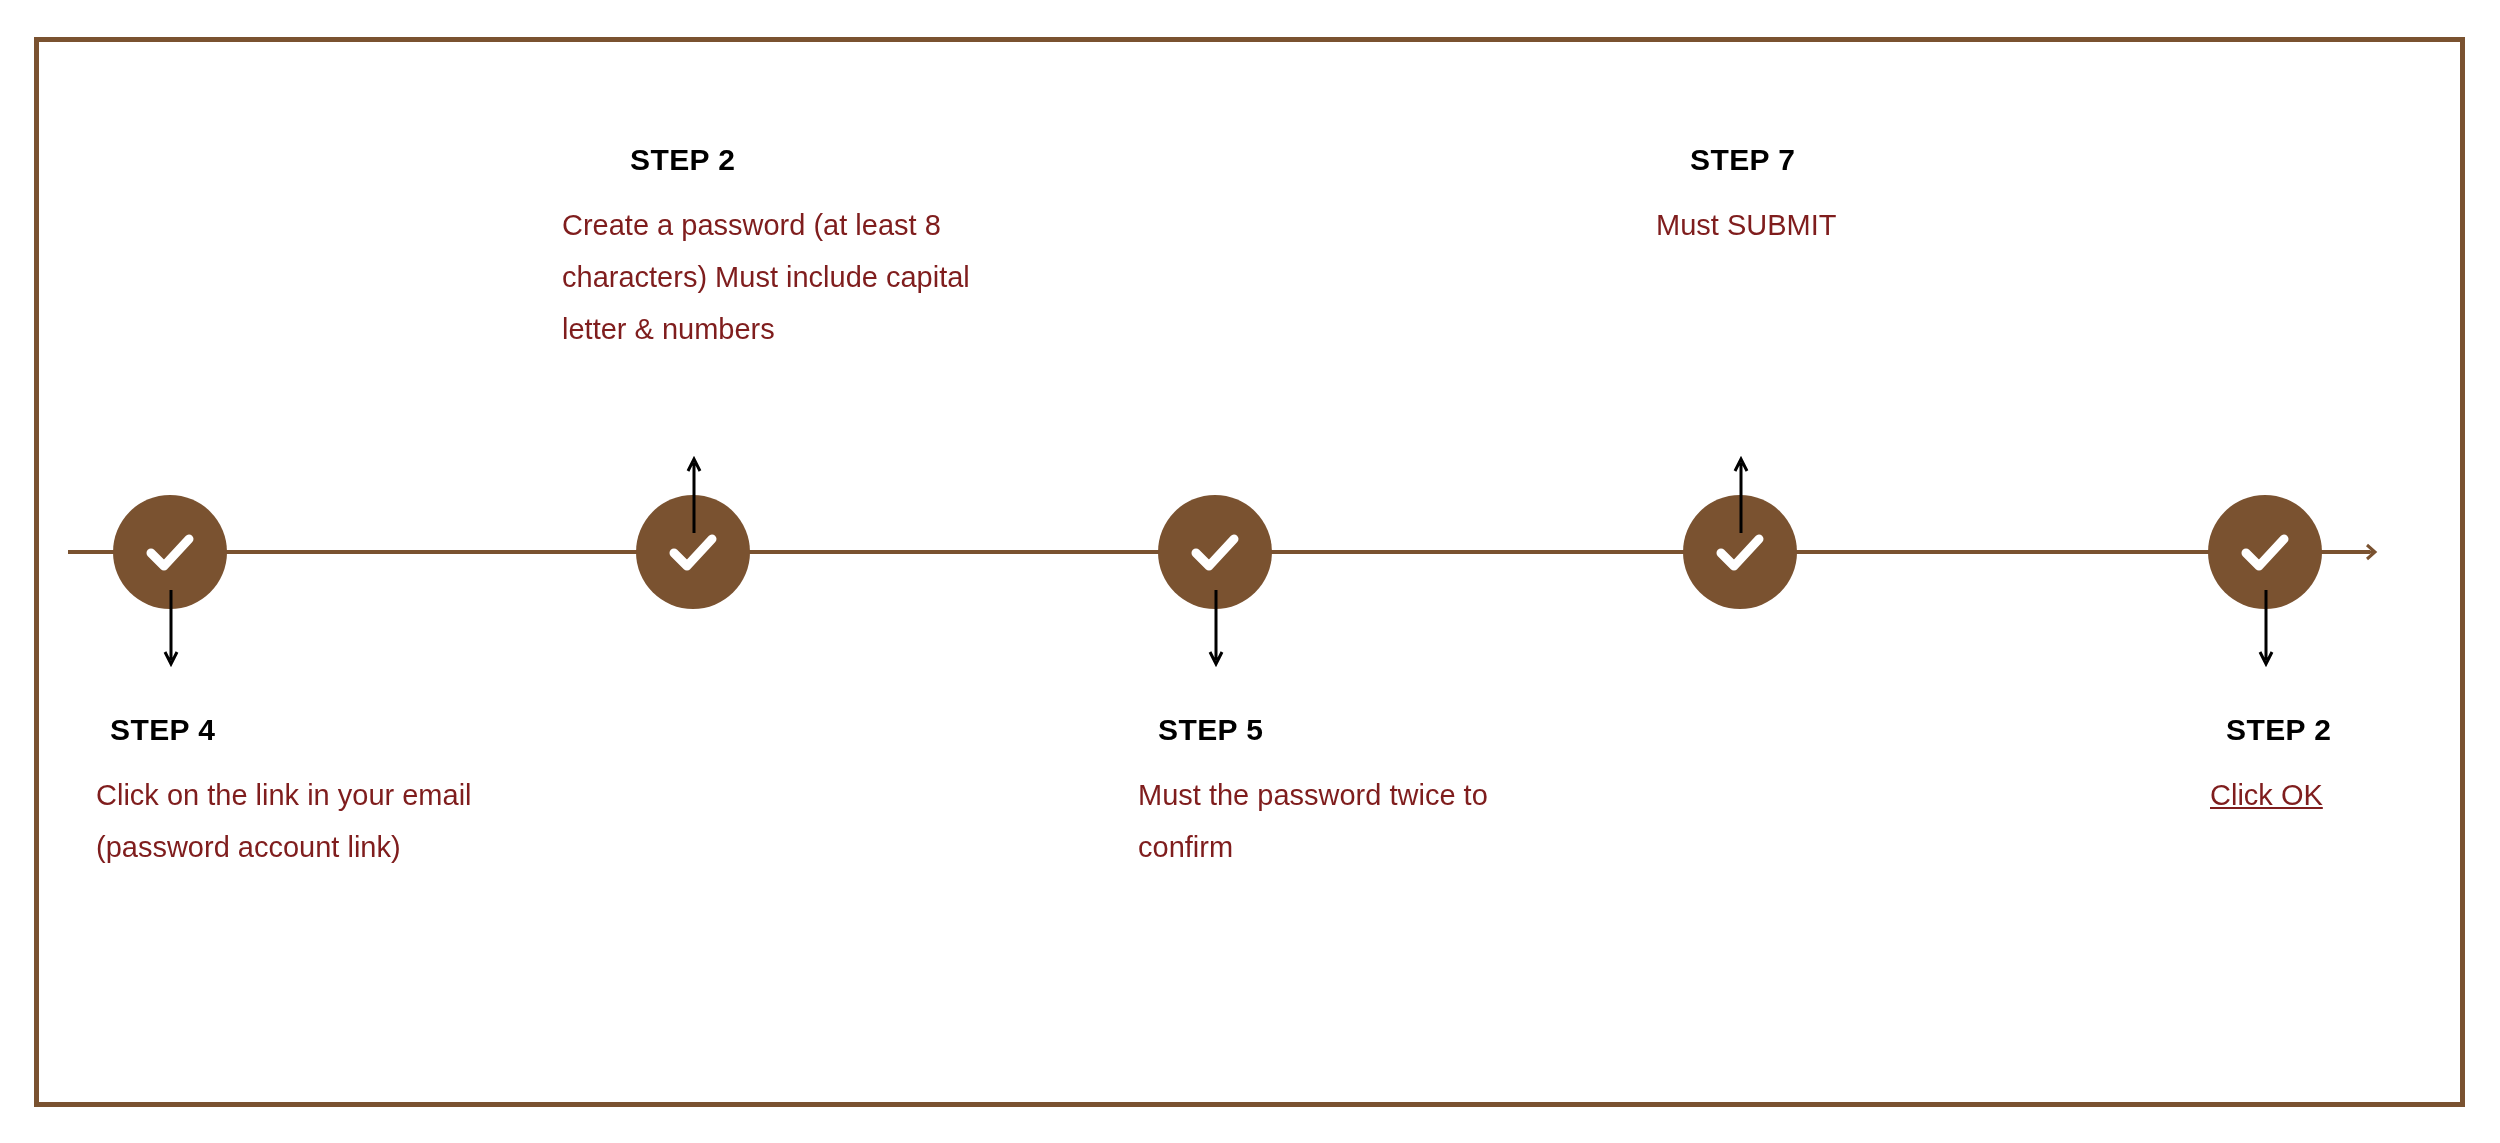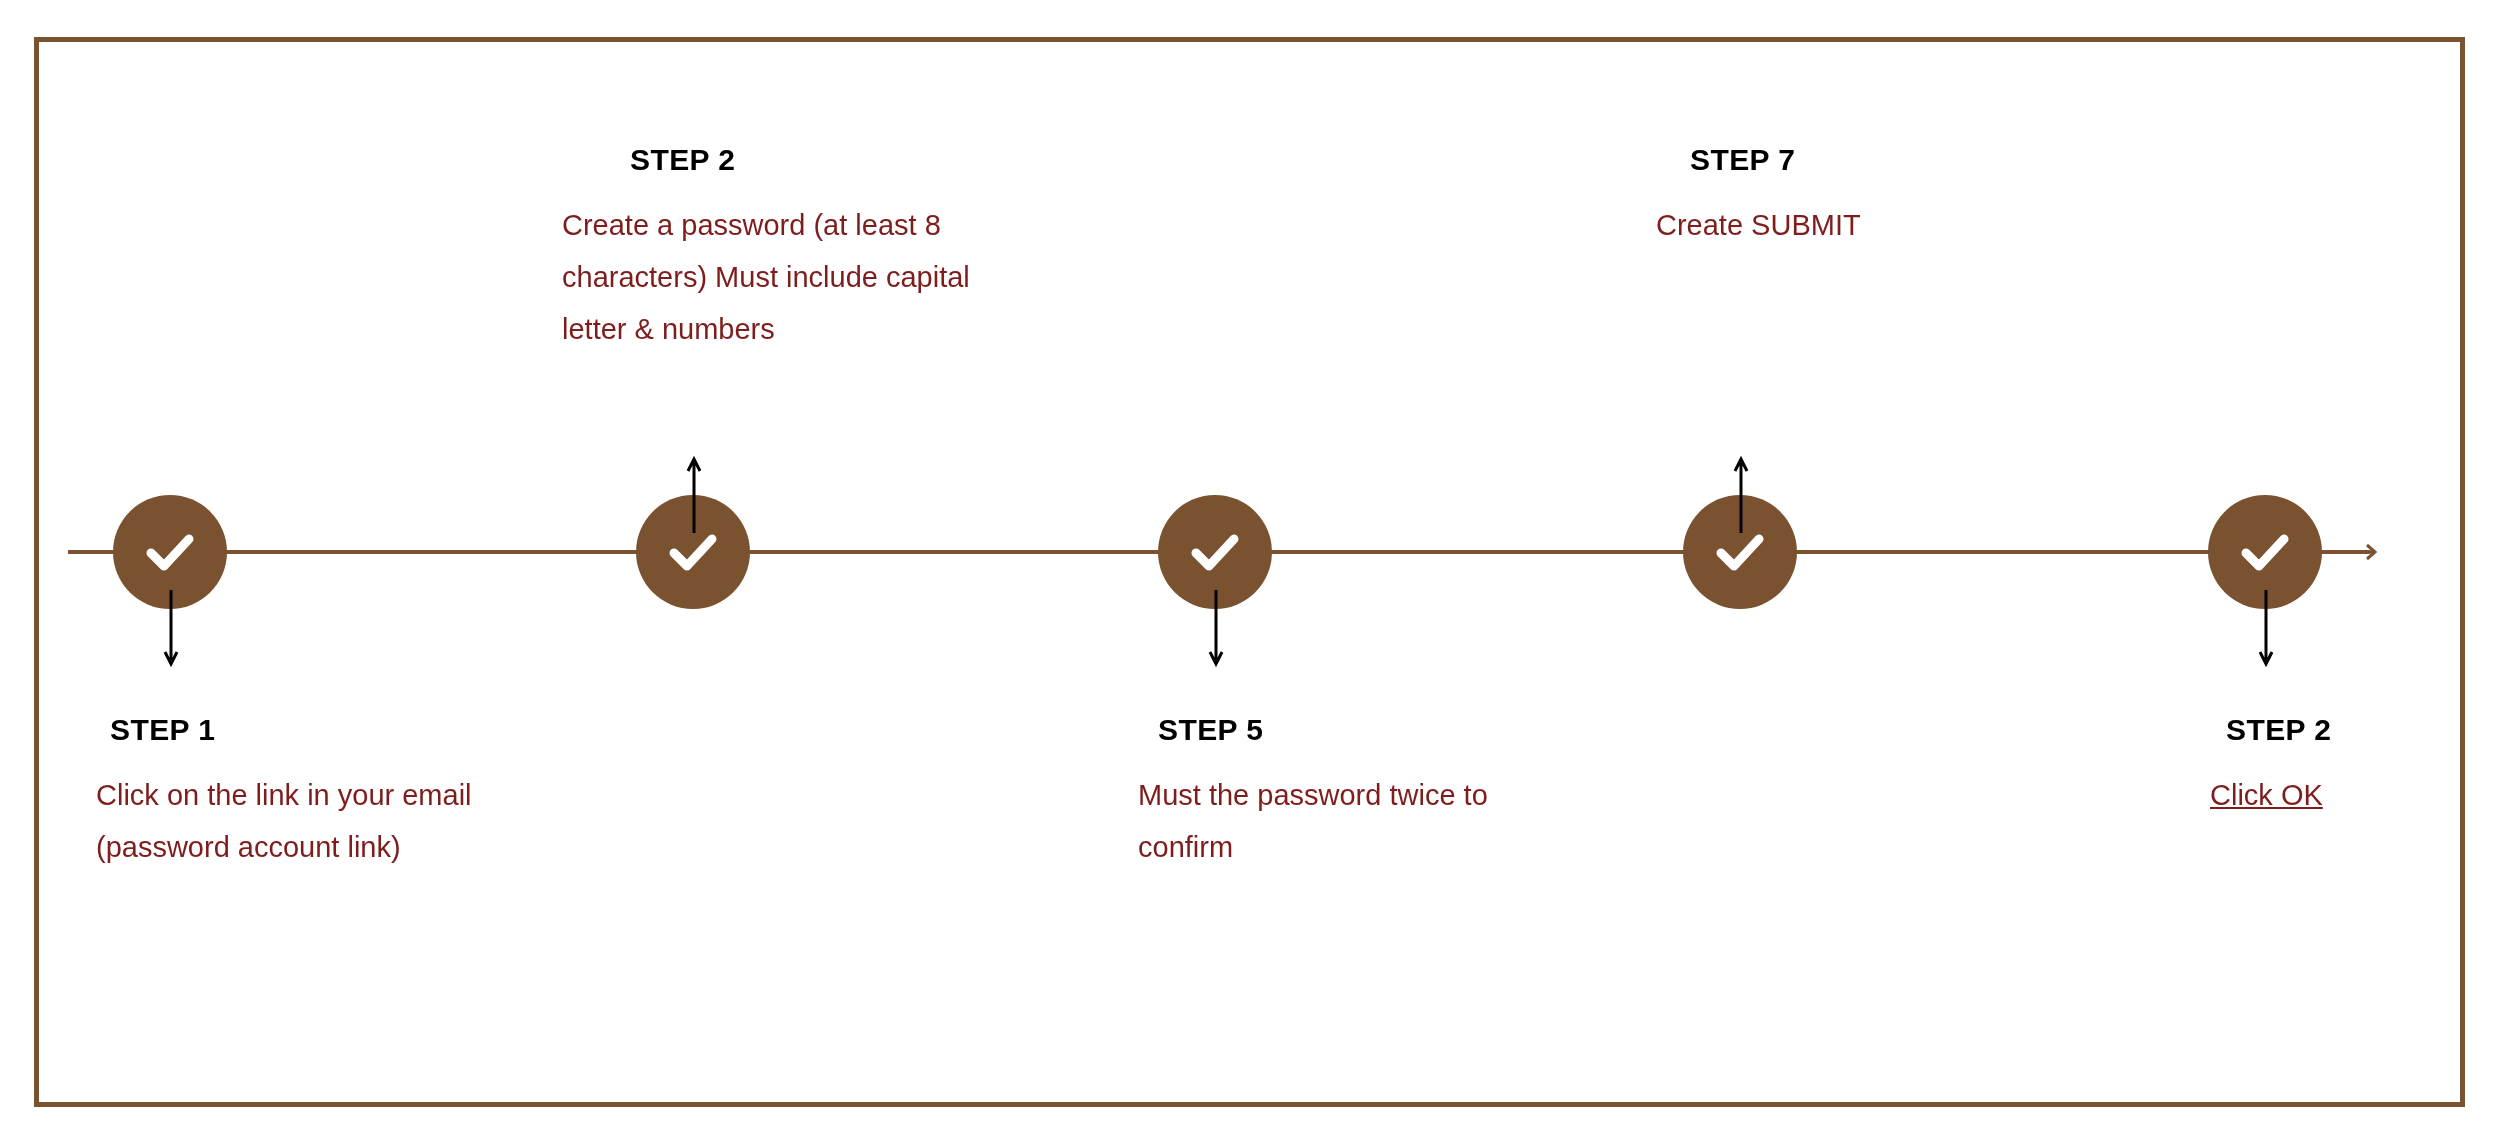--- a/index.html
+++ b/index.html
@@ -186,37 +186,37 @@
     </svg>
   </div>
 
   <div class="connector" style="left:2257px; top:590px; height:78px;">
     <svg width="18" height="78" viewBox="0 0 18 78">
       <path d="M9 0 L9 70 M3 62 L9 74 L15 62" fill="none" stroke="#000000" stroke-width="3"></path>
     </svg>
   </div>
 
   <div class="step-block" id="block-1">
-    <div class="step-title">STEP 1</div>
+    <div class="step-title">STEP 4</div>
     <div class="step-desc">Click on the link in your email (password account link)</div>
   </div>
 
   <div class="step-block" id="block-2">
     <div class="step-title">STEP 2</div>
     <div class="step-desc">Create a password (at least 8 characters) Must include capital letter &amp; numbers</div>
   </div>
 
   <div class="step-block" id="block-3">
     <div class="step-title">STEP 5</div>
     <div class="step-desc">Must the password twice to confirm</div>
   </div>
 
   <div class="step-block" id="block-4">
     <div class="step-title">STEP 7</div>
-    <div class="step-desc">Create SUBMIT</div>
+    <div class="step-desc">Must SUBMIT</div>
   </div>
 
   <div class="step-block" id="block-5">
     <div class="step-title">STEP 2</div>
     <div class="step-desc">Click OK</div>
   </div>
 
 </div>
 
 </body></html>

